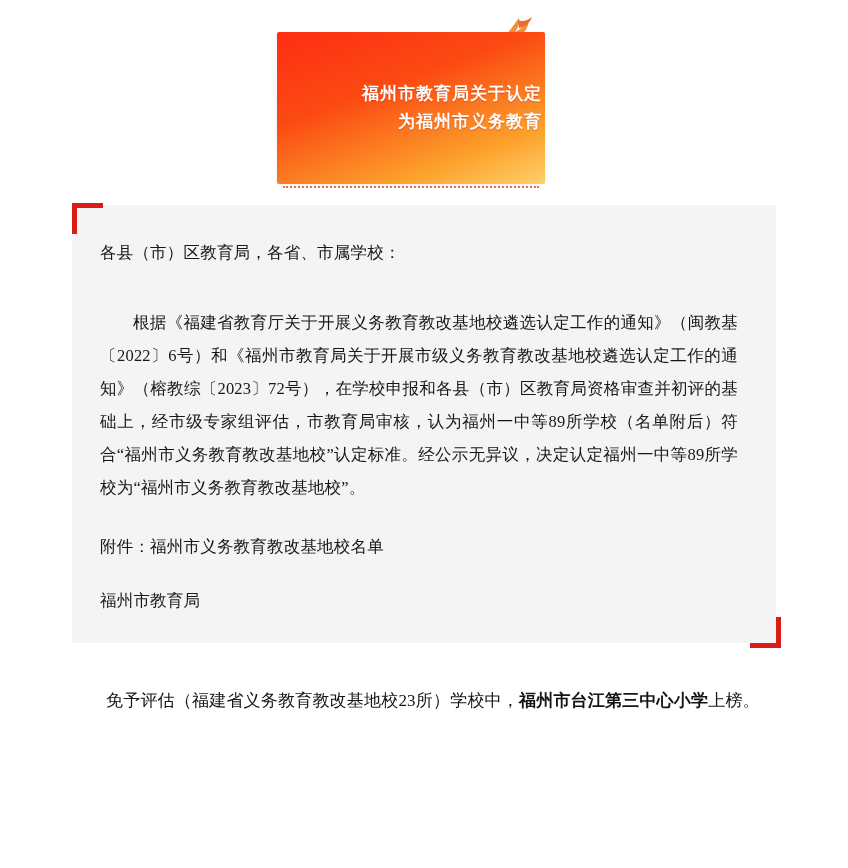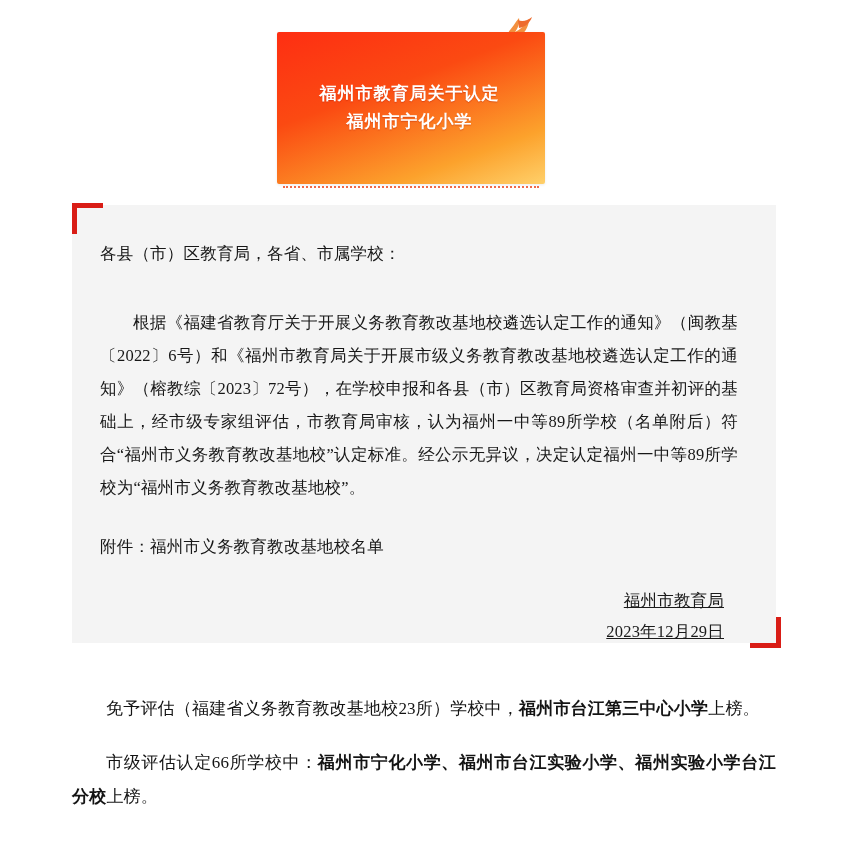--- a/index.html
+++ b/index.html
@@ -38,21 +38,21 @@
     box-shadow: 0 1px 3px rgba(0,0,0,0.08);
   }
   .banner-inner {
     position: absolute;
     left: 0;
     top: 0;
     width: 265px;
     height: 152px;
     display: flex;
     flex-direction: column;
-    align-items: center;
+    align-items: flex-end;
     justify-content: center;
     gap: 6px;
   }
   .banner-line {
     color: #ffffff;
     font-weight: bold;
     font-size: 17px;
     letter-spacing: 1px;
     line-height: 22px;
     text-shadow: 0 1px 1px rgba(160,20,0,0.35);
@@ -116,48 +116,48 @@
     text-align: justify;
     margin: 0 0 14px 0;
     letter-spacing: 0.2px;
   }
   .p.indent {
     text-indent: 2em;
     margin-top: 36px;
   }
   .p.greet {
     margin-bottom: 34px;
+    font-family: Liberation Mono, monospace;
   }
   .p.attach {
     margin-top: 26px;
     margin-bottom: 22px;
   }
   .sign {
     margin-top: 12px;
-    text-align: right;
+    text-align: left;
     font-size: 16.5px;
     line-height: 31px;
     padding-right: 14px;
     letter-spacing: 0.2px;
-    text-decoration: underline;
   }
 
   
   .notes {
     position: absolute;
     left: 72px;
     top: 676px;
     width: 704px;
   }
   .note {
     font-size: 17px;
     line-height: 34px;
     color: #141414;
     text-indent: 2em;
-    margin: 16px 0 20px 0;
+    margin: 8px 0 20px 0;
     text-align: justify;
     letter-spacing: 0.2px;
   }
   .note b {
     font-weight: bold;
   }
 </style>
 </head>
 <body>
 
@@ -166,42 +166,38 @@
   <div class="banner-wrap">
 
     <svg class="bird" viewBox="0 0 40 30">
       <path d="M6 22 C12 18 16 10 21 4 C22 9 20 14 17 18 C22 16 27 11 31 5 C31 13 26 21 18 25 C13 27 9 26 6 22 Z" fill="#f3903f"></path>
       <path d="M20 6 C24 8 29 7 34 3 C32 9 27 13 21 14 Z" fill="#ee6b2d"></path>
     </svg>
 
     <div class="banner">
       <div class="banner-inner">
         <div class="banner-line">福州市教育局关于认定</div>
-        <div class="banner-line">福州市宁化小学</div>
+        <div class="banner-line">为福州市义务教育</div>
       </div>
     </div>
     <div class="banner-dots"></div>
   </div>
 
   <div class="doc-box">
     <div class="doc-body">
       <p class="p greet">各县（市）区教育局，各省、市属学校：</p>
       <p class="p indent">根据《福建省教育厅关于开展义务教育教改基地校遴选认定工作的通知》（闽教基〔2022〕6号）和《福州市教育局关于开展市级义务教育教改基地校遴选认定工作的通知》（榕教综〔2023〕72号），在学校申报和各县（市）区教育局资格审查并初评的基础上，经市级专家组评估，市教育局审核，认为福州一中等89所学校（名单附后）符合“福州市义务教育教改基地校”认定标准。经公示无异议，决定认定福州一中等89所学校为“福州市义务教育教改基地校”。</p>
       <p class="p attach">附件：福州市义务教育教改基地校名单</p>
       <div class="sign">
         <div>福州市教育局</div>
-        <div>2023年12月29日</div>
       </div>
     </div>
   </div>
   <div class="corner tl"></div>
   <div class="corner br"></div>
 
   <div class="notes">
     <p class="note">
       <span>免予评估（福建省义务教育教改基地校23所）学校中，</span><b>福州市台江第三中心小学</b><span>上榜。</span>
     </p>
-    <p class="note">
-      <span>市级评估认定66所学校中：</span><b>福州市宁化小学、福州市台江实验小学、福州实验小学台江分校</b><span>上榜。</span>
-    </p>
   </div>
 
 </div>
 
 </body></html>

